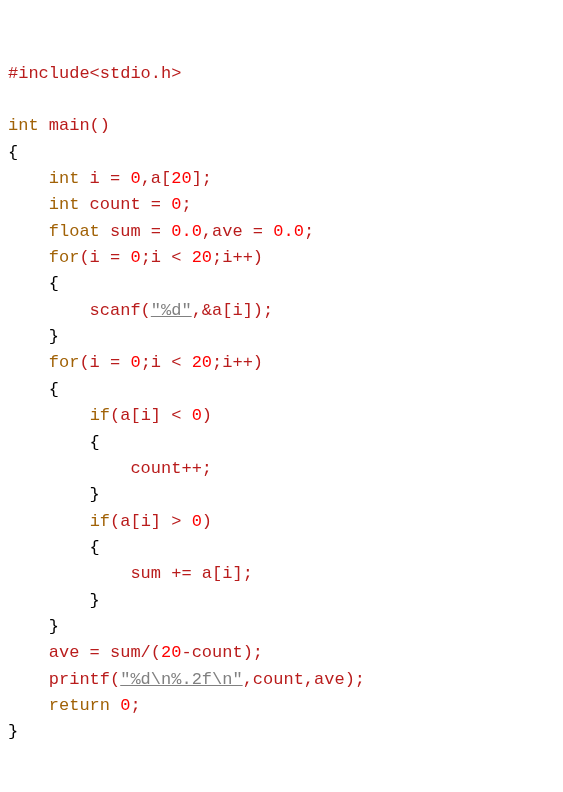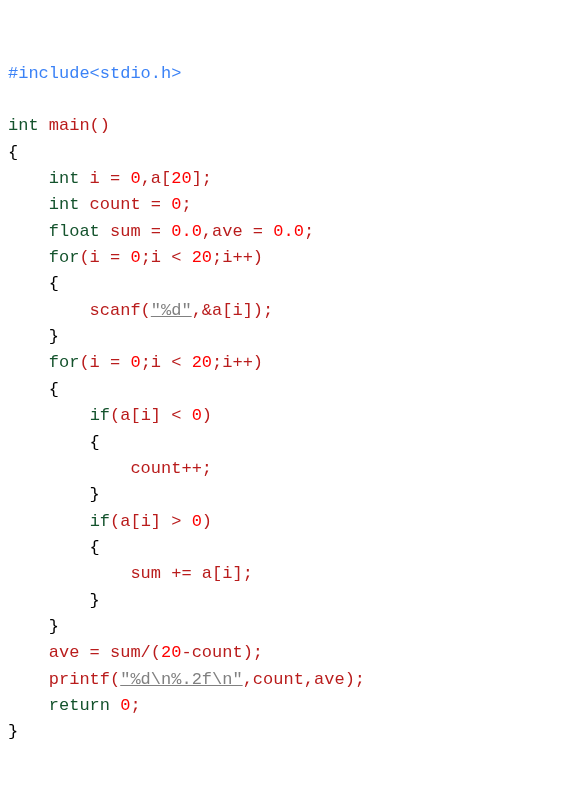--- a/index.html
+++ b/index.html
@@ -8,22 +8,22 @@
     background: #ffffff;
     font-family: "Courier New", Courier, monospace;
     font-size: 17px;
     line-height: 1.55;
     white-space: pre;
     color: #000000;
     width: 563px;
     box-sizing: border-box;
   }
   .tok { display: inline; }
-  .preproc { color: #3b82f6; }
-  .keyword { color: #14532d; }
+  .preproc { color: #b91c1c; }
+  .keyword { color: #a16207; }
   .num { color: #ff0000; }
   .str { color: #808080; text-decoration: underline; }
   .ident { color: #b91c1c; }
   .punct { color: #000000; }
 </style>
 </head>
 <body>
 
 <div id="code-root"><div><span class="tok preproc">#include&lt;stdio.h&gt;</span></div><div>&nbsp;</div><div><span class="tok keyword">int</span><span class="tok ident"> main()</span></div><div><span class="tok punct">{</span></div><div><span class="tok ident">    </span><span class="tok keyword">int</span><span class="tok ident"> i = </span><span class="tok num">0</span><span class="tok ident">,a[</span><span class="tok num">20</span><span class="tok ident">];</span></div><div><span class="tok ident">    </span><span class="tok keyword">int</span><span class="tok ident"> count = </span><span class="tok num">0</span><span class="tok ident">;</span></div><div><span class="tok ident">    </span><span class="tok keyword">float</span><span class="tok ident"> sum = </span><span class="tok num">0.0</span><span class="tok ident">,ave = </span><span class="tok num">0.0</span><span class="tok ident">;</span></div><div><span class="tok ident">    </span><span class="tok keyword">for</span><span class="tok ident">(i = </span><span class="tok num">0</span><span class="tok ident">;i &lt; </span><span class="tok num">20</span><span class="tok ident">;i++)</span></div><div><span class="tok punct">    {</span></div><div><span class="tok ident">        scanf(</span><span class="tok str">"%d"</span><span class="tok ident">,&amp;a[i]);</span></div><div><span class="tok punct">    }</span></div><div><span class="tok ident">    </span><span class="tok keyword">for</span><span class="tok ident">(i = </span><span class="tok num">0</span><span class="tok ident">;i &lt; </span><span class="tok num">20</span><span class="tok ident">;i++)</span></div><div><span class="tok punct">    {</span></div><div><span class="tok ident">        </span><span class="tok keyword">if</span><span class="tok ident">(a[i] &lt; </span><span class="tok num">0</span><span class="tok ident">)</span></div><div><span class="tok punct">        {</span></div><div><span class="tok ident">            count++;</span></div><div><span class="tok punct">        }</span></div><div><span class="tok ident">        </span><span class="tok keyword">if</span><span class="tok ident">(a[i] &gt; </span><span class="tok num">0</span><span class="tok ident">)</span></div><div><span class="tok punct">        {</span></div><div><span class="tok ident">            sum += a[i];</span></div><div><span class="tok punct">        }</span></div><div><span class="tok punct">    }</span></div><div><span class="tok ident">    ave = sum/(</span><span class="tok num">20</span><span class="tok ident">-count);</span></div><div><span class="tok ident">    printf(</span><span class="tok str">"%d\n%.2f\n"</span><span class="tok ident">,count,ave);</span></div><div><span class="tok ident">    </span><span class="tok keyword">return</span><span class="tok ident"> </span><span class="tok num">0</span><span class="tok ident">;</span></div><div><span class="tok punct">}</span></div></div>
 

